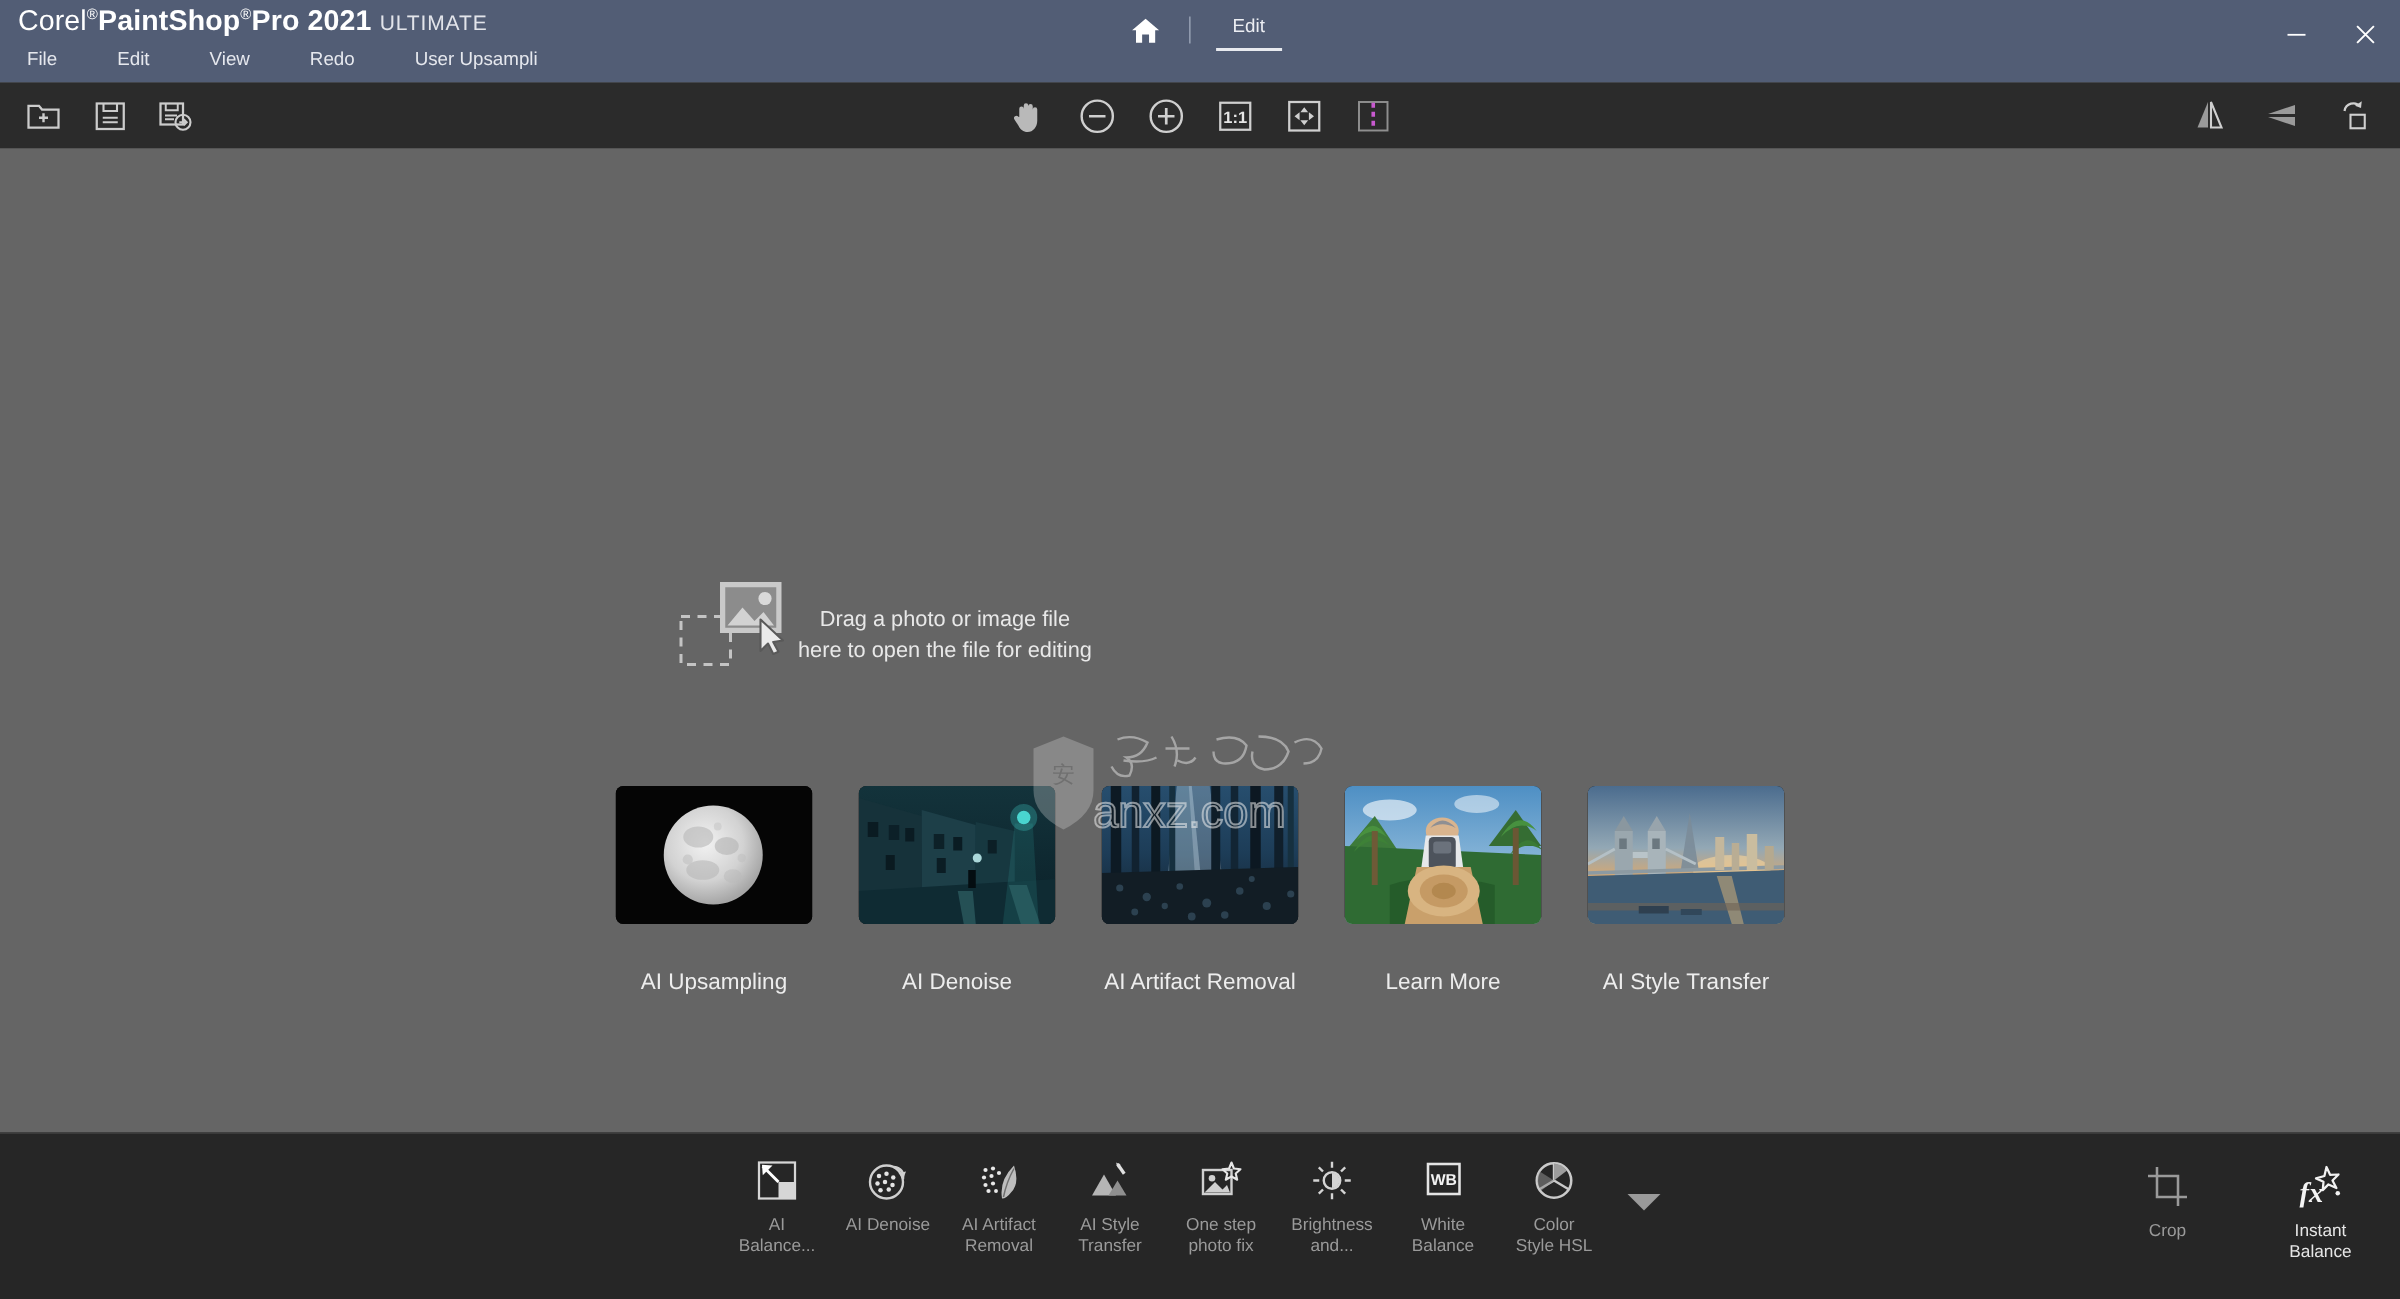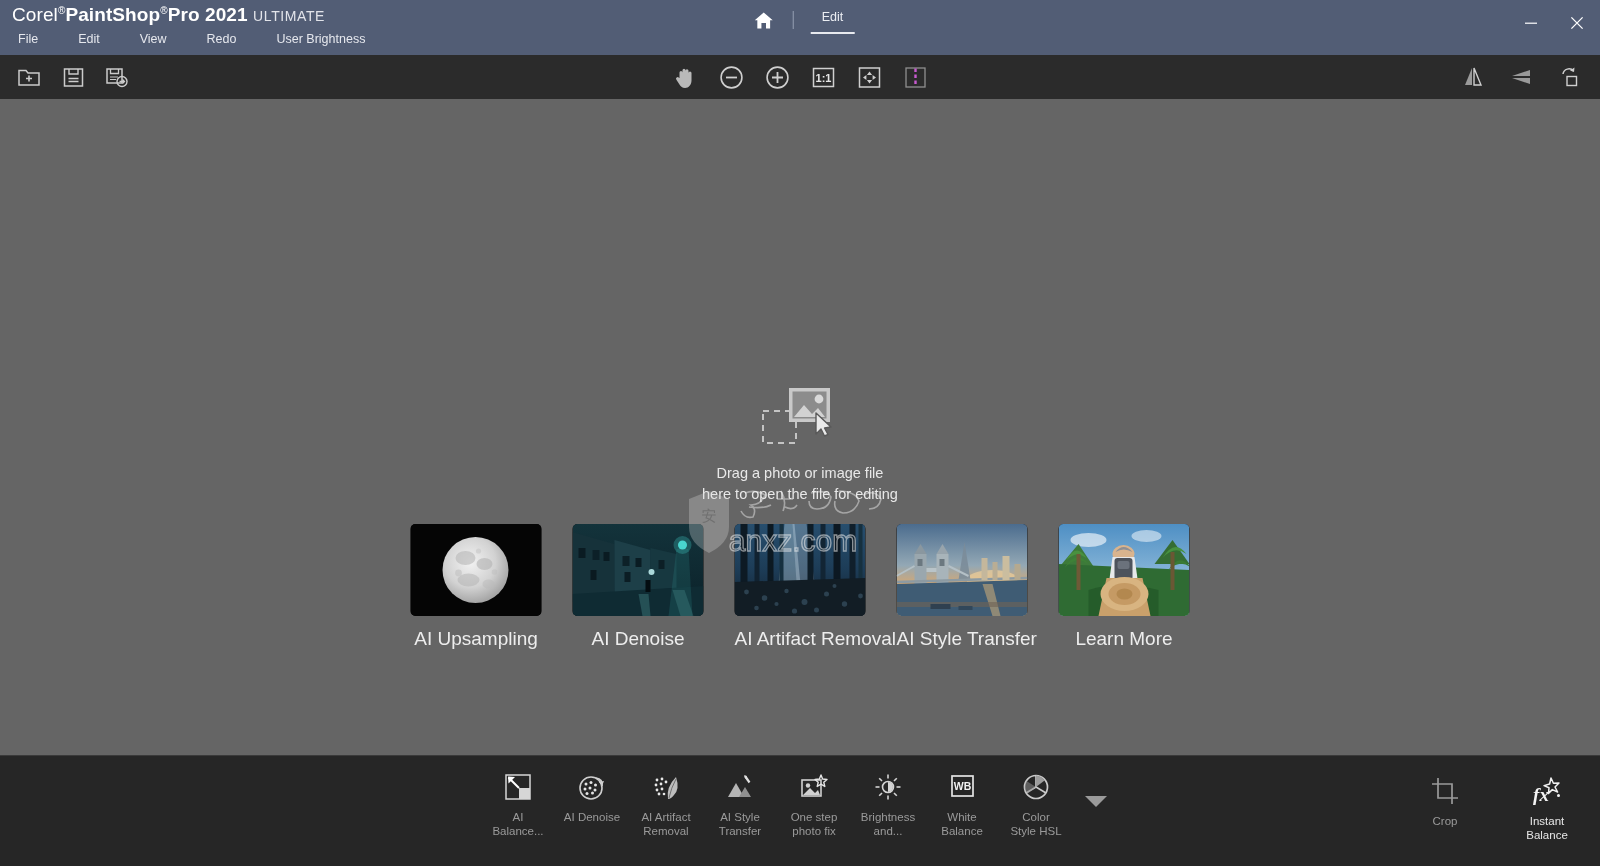--- a/index.html
+++ b/index.html
@@ -64,38 +64,38 @@
     width: 30px; height: 30px; display: flex; align-items: center; justify-content: center;
     cursor: pointer; border-radius: 2px;
   }
 
   
   .canvas {
     flex: 1 1 auto; background: #656565; position: relative; overflow: hidden;
   }
   .dropzone {
     position: absolute; left: 50%; top: 286px; transform: translateX(-50%);
-    display: flex; flex-direction: column; align-items: center; width: 700px;
+    display: flex; flex-direction: row; align-items: center; width: 700px;
   }
   .drop-icon { width: 82px; height: 62px; position: relative; margin-bottom: 16px; }
   .drop-text {
     color: #e8e8e8; font-size: 14.5px; line-height: 21px; text-align: center;
   }
 
   .thumbs {
     position: absolute; left: 50%; top: 425px; transform: translateX(-50%);
     display: flex; gap: 31px;
   }
   .thumb { width: 131px; cursor: pointer; }
   .thumb .img {
     width: 131px; height: 92px; border-radius: 5px; overflow: hidden; position: relative;
     background: #111;
   }
   .thumb .cap {
-    margin-top: 12px; text-align: center; color: #ededed; font-size: 19px; white-space: nowrap;
+    margin-top: 30px; text-align: center; color: #ededed; font-size: 15px; white-space: nowrap;
   }
 
   
   .watermark {
     position: absolute; left: 683px; top: 388px; width: 220px; height: 78px;
     pointer-events: none; opacity: .55;
   }
 
   
   .bottombar {
@@ -132,21 +132,21 @@
   <div class="titlebar">
     <div class="brand">
       <span>Corel</span><span class="reg">®</span><span class="b">PaintShop</span><span class="reg">®</span><span class="b">Pro 2021</span> <span class="ult">ULTIMATE</span>
     </div>
 
     <div class="menubar">
       <div class="mi">File</div>
       <div class="mi">Edit</div>
       <div class="mi">View</div>
       <div class="mi">Redo</div>
-      <div class="mi">User Brightness</div>
+      <div class="mi">User Upsampli</div>
     </div>
 
     <div class="tabzone">
       <div class="home-btn">
         <svg width="20" height="19" viewBox="0 0 20 19">
           <path d="M10 1.5 L19 9.2 L16.4 9.2 L16.4 17.5 L12.3 17.5 L12.3 12 L7.7 12 L7.7 17.5 L3.6 17.5 L3.6 9.2 L1 9.2 Z" fill="#ffffff"></path>
         </svg>
       </div>
       <div class="tabdiv"></div>
       <div class="tab">
@@ -375,20 +375,56 @@
             </g>
           </svg>
         </div>
         <div class="cap">AI Artifact Removal</div>
       </div>
 
       <div class="thumb">
         <div class="img">
           <svg width="131" height="92" viewBox="0 0 131 92">
             <defs>
+              <linearGradient id="jsky" x1="0" y1="0" x2="0" y2="1">
+                <stop offset="0%" stop-color="#4e8fc4"></stop>
+                  <stop offset="100%" stop-color="#b7d5e8"></stop>
+              </linearGradient>
+            </defs>
+            <rect width="131" height="92" fill="url(#jsky)"></rect>
+            <ellipse cx="30" cy="16" rx="18" ry="7" fill="#ffffff" opacity=".6"></ellipse>
+            <ellipse cx="88" cy="12" rx="15" ry="6" fill="#ffffff" opacity=".5"></ellipse>
+            <path d="M0 44 L20 20 L36 44 Z" fill="#3d7a3a"></path>
+            <path d="M96 40 L114 16 L131 40 Z" fill="#356d33"></path>
+            <path d="M0 40 L131 46 L131 92 L0 92 Z" fill="#2f6b33"></path>
+            <path d="M8 36 q10 -18 20 -2 q-10 -8 -20 2" fill="#49913f"></path>
+            <path d="M6 44 q12 -20 24 -4 q-12 -9 -24 4" fill="#3e8137"></path>
+            <path d="M104 34 q12 -20 24 -4 q-12 -9 -24 4" fill="#47913f"></path>
+            <path d="M110 46 q11 -18 22 -3 q-11 -8 -22 3" fill="#3a7a35"></path>
+            <rect x="18" y="30" width="4" height="36" fill="#6e5a37"></rect>
+            <rect x="112" y="28" width="4" height="38" fill="#6a5734"></rect>
+            <path d="M30 66 q30 -10 70 0 L100 92 L30 92 Z" fill="#255c2a"></path>
+            <ellipse cx="65" cy="30" rx="11" ry="9" fill="#d9b48e"></ellipse>
+            <path d="M54 33 L76 33 L80 62 L50 62 Z" fill="#e6e8ea"></path>
+            <path d="M57 28 q8 -10 17 0 q-9 -5 -17 0" fill="#8f8f93"></path>
+            <rect x="56" y="34" width="18" height="22" rx="3" fill="#4d535c"></rect>
+            <rect x="59" y="37" width="12" height="8" rx="2" fill="#6b727c"></rect>
+            <path d="M48 54 L84 54 L92 92 L40 92 Z" fill="#c9a06b"></path>
+            <ellipse cx="66" cy="70" rx="24" ry="17" fill="#d8b481"></ellipse>
+            <ellipse cx="66" cy="70" rx="16" ry="11" fill="#c59a64"></ellipse>
+            <ellipse cx="66" cy="70" rx="8" ry="5.5" fill="#b3884f"></ellipse>
+          </svg>
+        </div>
+        <div class="cap">Learn More</div>
+      </div>
+
+      <div class="thumb">
+        <div class="img">
+          <svg width="131" height="92" viewBox="0 0 131 92">
+            <defs>
               <linearGradient id="sun" x1="0" y1="0" x2="0" y2="1">
                 <stop offset="0%" stop-color="#4b6c8e"></stop>
                   <stop offset="45%" stop-color="#93a8b5"></stop>
                 <stop offset="72%" stop-color="#e8a860"></stop>
                   <stop offset="100%" stop-color="#f2c98c"></stop>
               </linearGradient>
             </defs>
             <rect width="131" height="92" fill="url(#sun)"></rect>
             <ellipse cx="96" cy="56" rx="26" ry="10" fill="#ffd89a" opacity=".55"></ellipse>
             <path d="M68 18 L74 56 L62 56 Z" fill="#7b8c99" opacity=".9"></path>
@@ -408,56 +444,20 @@
             <rect x="118" y="40" width="6" height="16" fill="#b5a98f"></rect>
             <path d="M0 60 L131 56 L131 92 L0 92 Z" fill="#3f5c74"></path>
             <path d="M86 60 L96 92 L104 92 L96 60 Z" fill="#f2c07a" opacity=".45"></path>
             <rect x="0" y="78" width="131" height="5" fill="#6f6355" opacity=".6"></rect>
             <rect x="34" y="80" width="20" height="5" fill="#2f4050"></rect>
             <rect x="62" y="82" width="14" height="4" fill="#31475a"></rect>
           </svg>
         </div>
         <div class="cap">AI Style Transfer</div>
       </div>
-
-      <div class="thumb">
-        <div class="img">
-          <svg width="131" height="92" viewBox="0 0 131 92">
-            <defs>
-              <linearGradient id="jsky" x1="0" y1="0" x2="0" y2="1">
-                <stop offset="0%" stop-color="#4e8fc4"></stop>
-                  <stop offset="100%" stop-color="#b7d5e8"></stop>
-              </linearGradient>
-            </defs>
-            <rect width="131" height="92" fill="url(#jsky)"></rect>
-            <ellipse cx="30" cy="16" rx="18" ry="7" fill="#ffffff" opacity=".6"></ellipse>
-            <ellipse cx="88" cy="12" rx="15" ry="6" fill="#ffffff" opacity=".5"></ellipse>
-            <path d="M0 44 L20 20 L36 44 Z" fill="#3d7a3a"></path>
-            <path d="M96 40 L114 16 L131 40 Z" fill="#356d33"></path>
-            <path d="M0 40 L131 46 L131 92 L0 92 Z" fill="#2f6b33"></path>
-            <path d="M8 36 q10 -18 20 -2 q-10 -8 -20 2" fill="#49913f"></path>
-            <path d="M6 44 q12 -20 24 -4 q-12 -9 -24 4" fill="#3e8137"></path>
-            <path d="M104 34 q12 -20 24 -4 q-12 -9 -24 4" fill="#47913f"></path>
-            <path d="M110 46 q11 -18 22 -3 q-11 -8 -22 3" fill="#3a7a35"></path>
-            <rect x="18" y="30" width="4" height="36" fill="#6e5a37"></rect>
-            <rect x="112" y="28" width="4" height="38" fill="#6a5734"></rect>
-            <path d="M30 66 q30 -10 70 0 L100 92 L30 92 Z" fill="#255c2a"></path>
-            <ellipse cx="65" cy="30" rx="11" ry="9" fill="#d9b48e"></ellipse>
-            <path d="M54 33 L76 33 L80 62 L50 62 Z" fill="#e6e8ea"></path>
-            <path d="M57 28 q8 -10 17 0 q-9 -5 -17 0" fill="#8f8f93"></path>
-            <rect x="56" y="34" width="18" height="22" rx="3" fill="#4d535c"></rect>
-            <rect x="59" y="37" width="12" height="8" rx="2" fill="#6b727c"></rect>
-            <path d="M48 54 L84 54 L92 92 L40 92 Z" fill="#c9a06b"></path>
-            <ellipse cx="66" cy="70" rx="24" ry="17" fill="#d8b481"></ellipse>
-            <ellipse cx="66" cy="70" rx="16" ry="11" fill="#c59a64"></ellipse>
-            <ellipse cx="66" cy="70" rx="8" ry="5.5" fill="#b3884f"></ellipse>
-          </svg>
-        </div>
-        <div class="cap">Learn More</div>
-      </div>
     </div>
 
     <div class="watermark">
       <svg width="220" height="78" viewBox="0 0 220 78">
         <path d="M6 12 L26 4 L46 12 L46 40 q0 16 -20 26 q-20 -10 -20 -26 Z" fill="#d8d8d8" opacity=".55"></path>
         <text x="26" y="34" font-family="Liberation Sans, sans-serif" font-size="15" fill="#7a7a7a" text-anchor="middle">安</text>
         <g fill="none" stroke="#efefef" stroke-width="1.6" opacity=".85">
           <path d="M62 6 q10 -4 20 2 q-4 10 -14 10 q6 4 2 12 q-8 2 -12 -6"></path>
           <path d="M66 20 q14 2 22 -2"></path>
           <path d="M98 4 q6 10 2 20 M94 12 h16 M102 20 q8 4 12 -2"></path>

